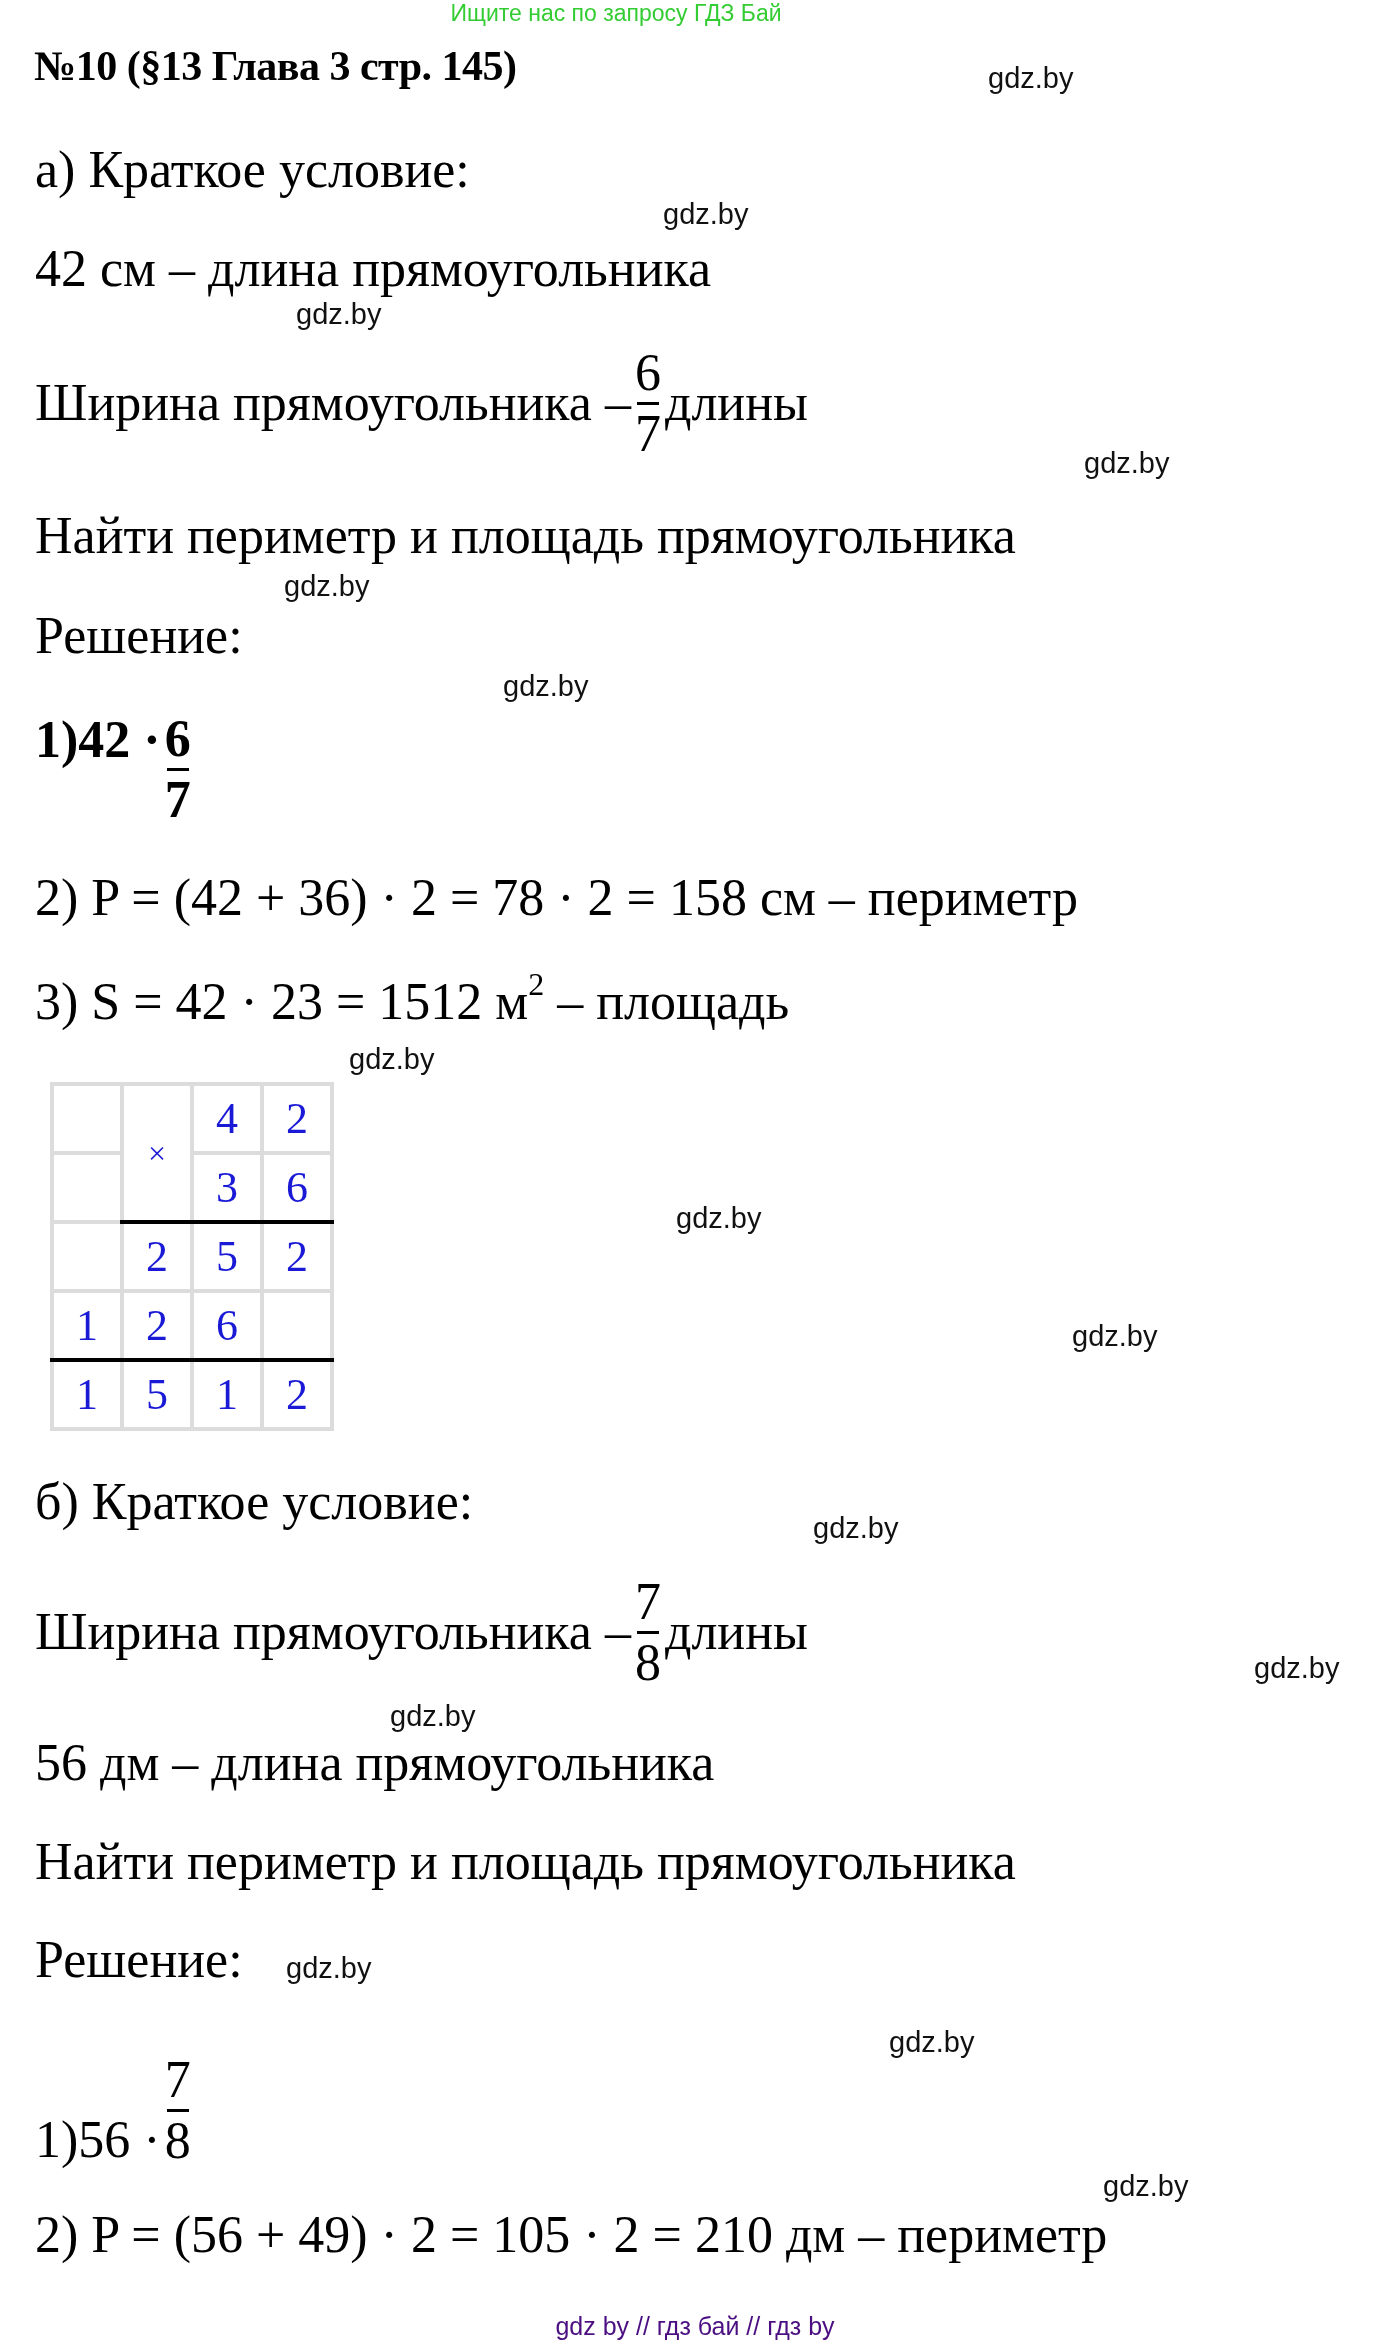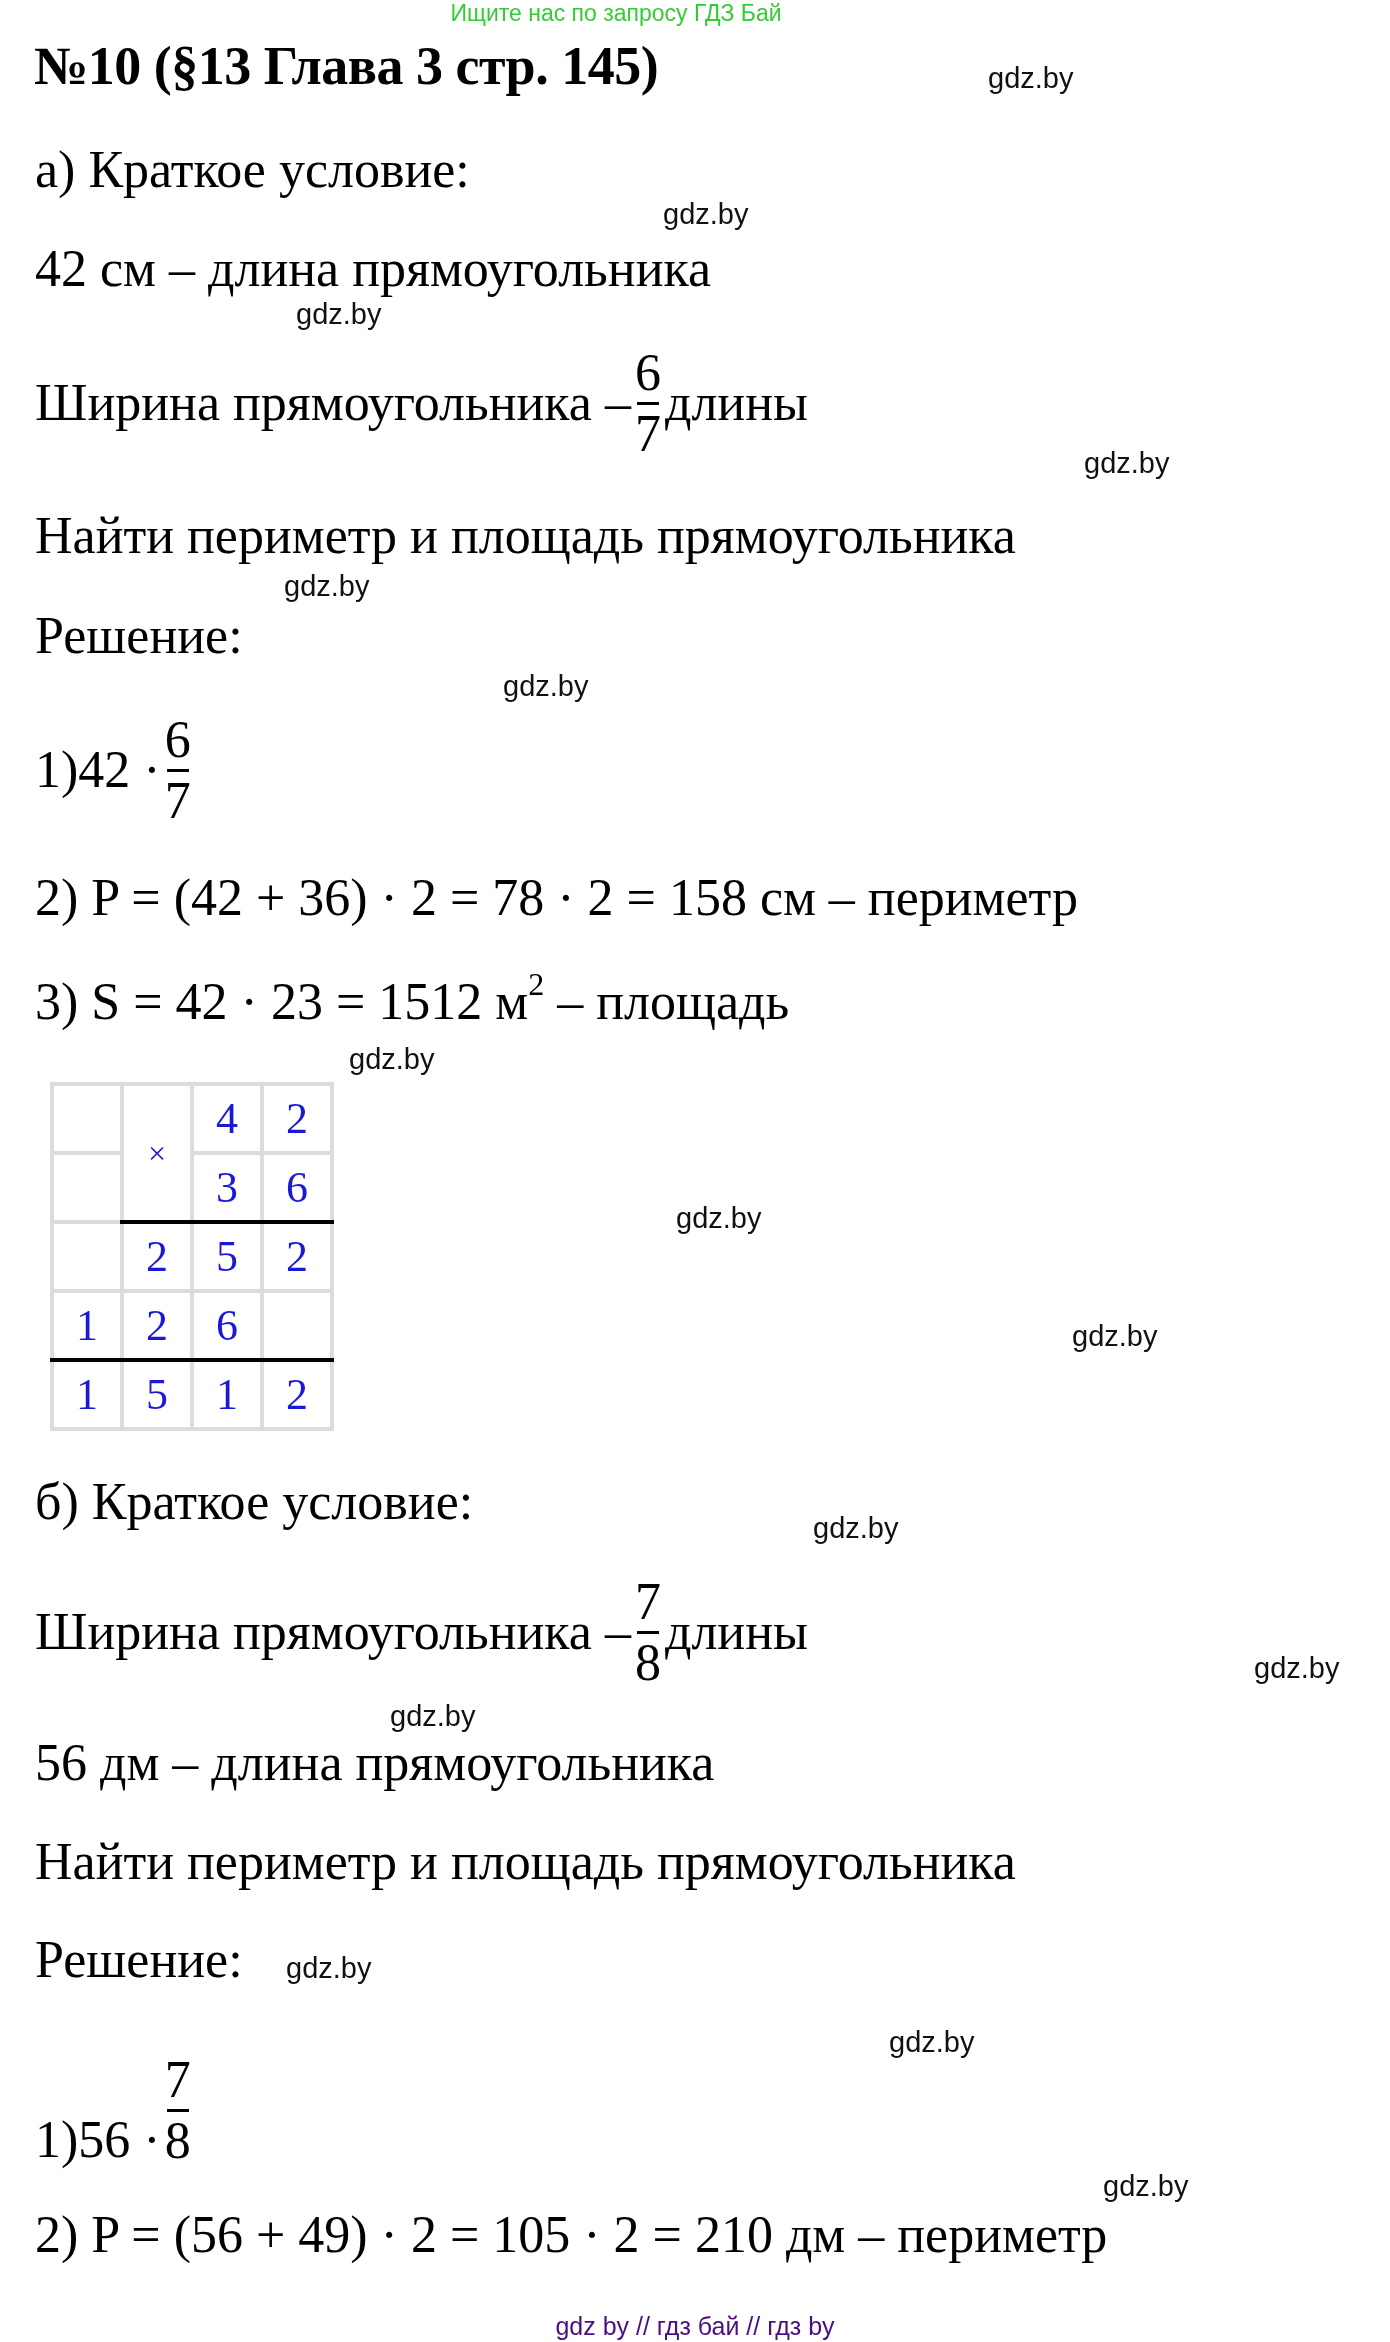--- a/index.html
+++ b/index.html
@@ -1,19 +1,19 @@
 <!DOCTYPE html>
 <html><head>
 <meta charset="utf-8">
 <style>
   html, body { margin: 0; padding: 0; background: #ffffff; }
   body { width: 1390px; height: 2342px; position: relative; overflow: hidden; font-family: "Liberation Serif", serif; color: #000; }
   .abs { position: absolute; white-space: nowrap; }
   .header-ad { left: 0; width: 1232px; top: 0; text-align: center; font-family: "Liberation Sans", sans-serif; font-size: 23px; color: #33cc33; line-height: 26px; padding-left: -20px; }
-  .title { left: 34px; top: 36px; font-size: 54px; font-weight: bold; line-height: 60px; letter-spacing: -0.5px; }
+  .title { left: 34px; top: 36px; font-size: 42px; font-weight: bold; line-height: 60px; letter-spacing: -0.5px; }
   .line { left: 35px; font-size: 52px; line-height: 60px; }
   .math { font-size: 52px; }
   .wm { font-family: "Liberation Sans", sans-serif; font-size: 29px; color: #111; line-height: 32px; }
   .frac { display: inline-block; position: relative; vertical-align: middle; text-align: center; margin: 0 4px; }
   .frac .num, .frac .den { display: block; line-height: 58px; font-size: 52px; }
   .frac .bar { display: block; height: 3px; background: #000; margin: 0 2px; }
   .sup { font-size: 32px; vertical-align: 24px; line-height: 0; }
   .footer { left: 0; width: 1390px; top: 2312px; text-align: center; font-family: "Liberation Sans", sans-serif; font-size: 25px; color: #4b0f82; line-height: 28px; }
   table.mult { position: absolute; left: 50px; top: 1082px; border-collapse: collapse; }
   table.mult td { width: 66px; height: 65px; border: 4px solid #dcdcdc; text-align: center; vertical-align: middle; font-family: "Liberation Serif", serif; font-size: 44px; color: #1a1ad6; padding: 0; }
@@ -52,21 +52,21 @@
     <span class="num">6</span>
     <span class="bar"></span>
     <span class="den">7</span>
   </span>
   <span>длины</span>
 </div>
 
 <div class="abs line" style="top:506px;">Найти периметр и площадь прямоугольника</div>
 <div class="abs line" style="top:606px;">Решение:</div>
 
-<div class="abs line math" style="top:710px; display:flex; align-items:center; height:120px;">
+<div class="abs line math" style="top:710px; display:flex; align-items:flex-start; height:120px;font-weight:bold;">
   <span>1)42 ·</span>
   <span class="frac">
     <span class="num">6</span>
     <span class="bar"></span>
     <span class="den">7</span>
   </span>
 </div>
 
 <div class="abs line" style="top:868px;">2) P = (42 + 36) · 2 = 78 · 2 = 158 см – периметр</div>
 

